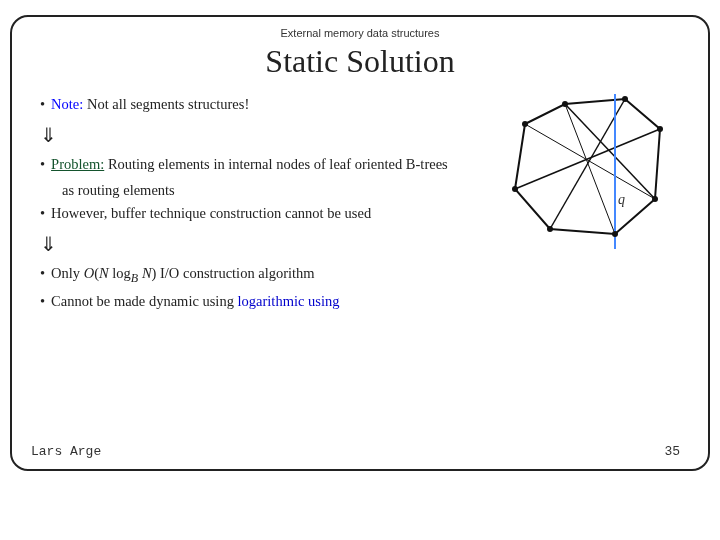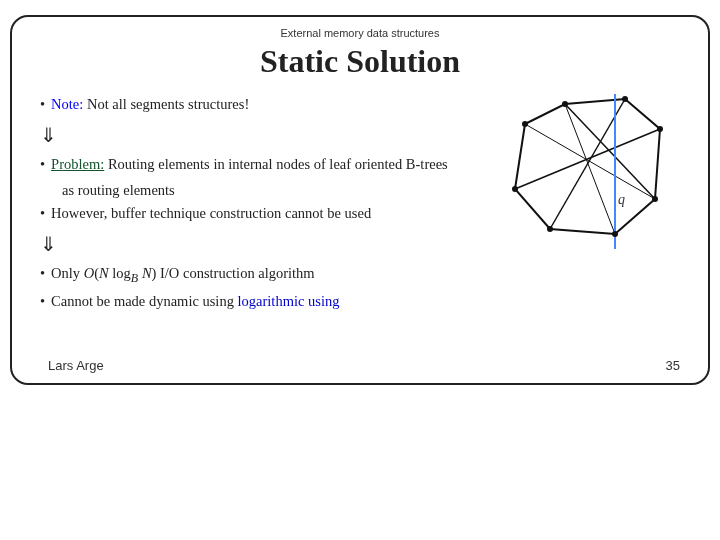--- a/index.html
+++ b/index.html
@@ -7,41 +7,41 @@
       width: 720px;
       height: 540px;
       background: #fff;
       font-family: 'Times New Roman', Times, serif;
       overflow: hidden;
       position: relative;
     }
 
     .slide-container {
       width: 700px;
-      height: 370px;
+      height: 456px;
       margin: 15px auto;
       border: 2px solid #222;
       border-radius: 18px;
       padding: 10px 28px 18px 28px;
       position: relative;
       background: #fff;
     }
 
     .header-subtitle {
       text-align: center;
       font-size: 11px;
       color: #333;
       margin-bottom: 4px;
       font-family: Arial, sans-serif;
     }
 
     .title {
       text-align: center;
       font-size: 32px;
-      font-weight: bold;
+      font-weight: normal;
       color: #222;
       margin-bottom: 14px;
       font-family: 'Times New Roman', Times, serif;
     }
 
     .content-area {
       display: flex;
       flex-direction: row;
       align-items: flex-start;
       gap: 10px;
@@ -94,27 +94,27 @@
     .diagram-area {
       width: 185px;
       flex-shrink: 0;
       position: relative;
       height: 160px;
     }
 
     .footer {
       position: absolute;
       bottom: 10px;
-      left: 36px;
+      left: 19px;
       right: 28px;
       display: flex;
       justify-content: space-between;
       font-size: 13px;
       color: #333;
-      font-family: Liberation Sans, sans-serif;
+      font-family: Liberation Mono, monospace;
       text-align: right;
     }
 
     svg text {
       font-family: 'Times New Roman', Times, serif;
     }
   </style>
 </head>
 <body>
 

